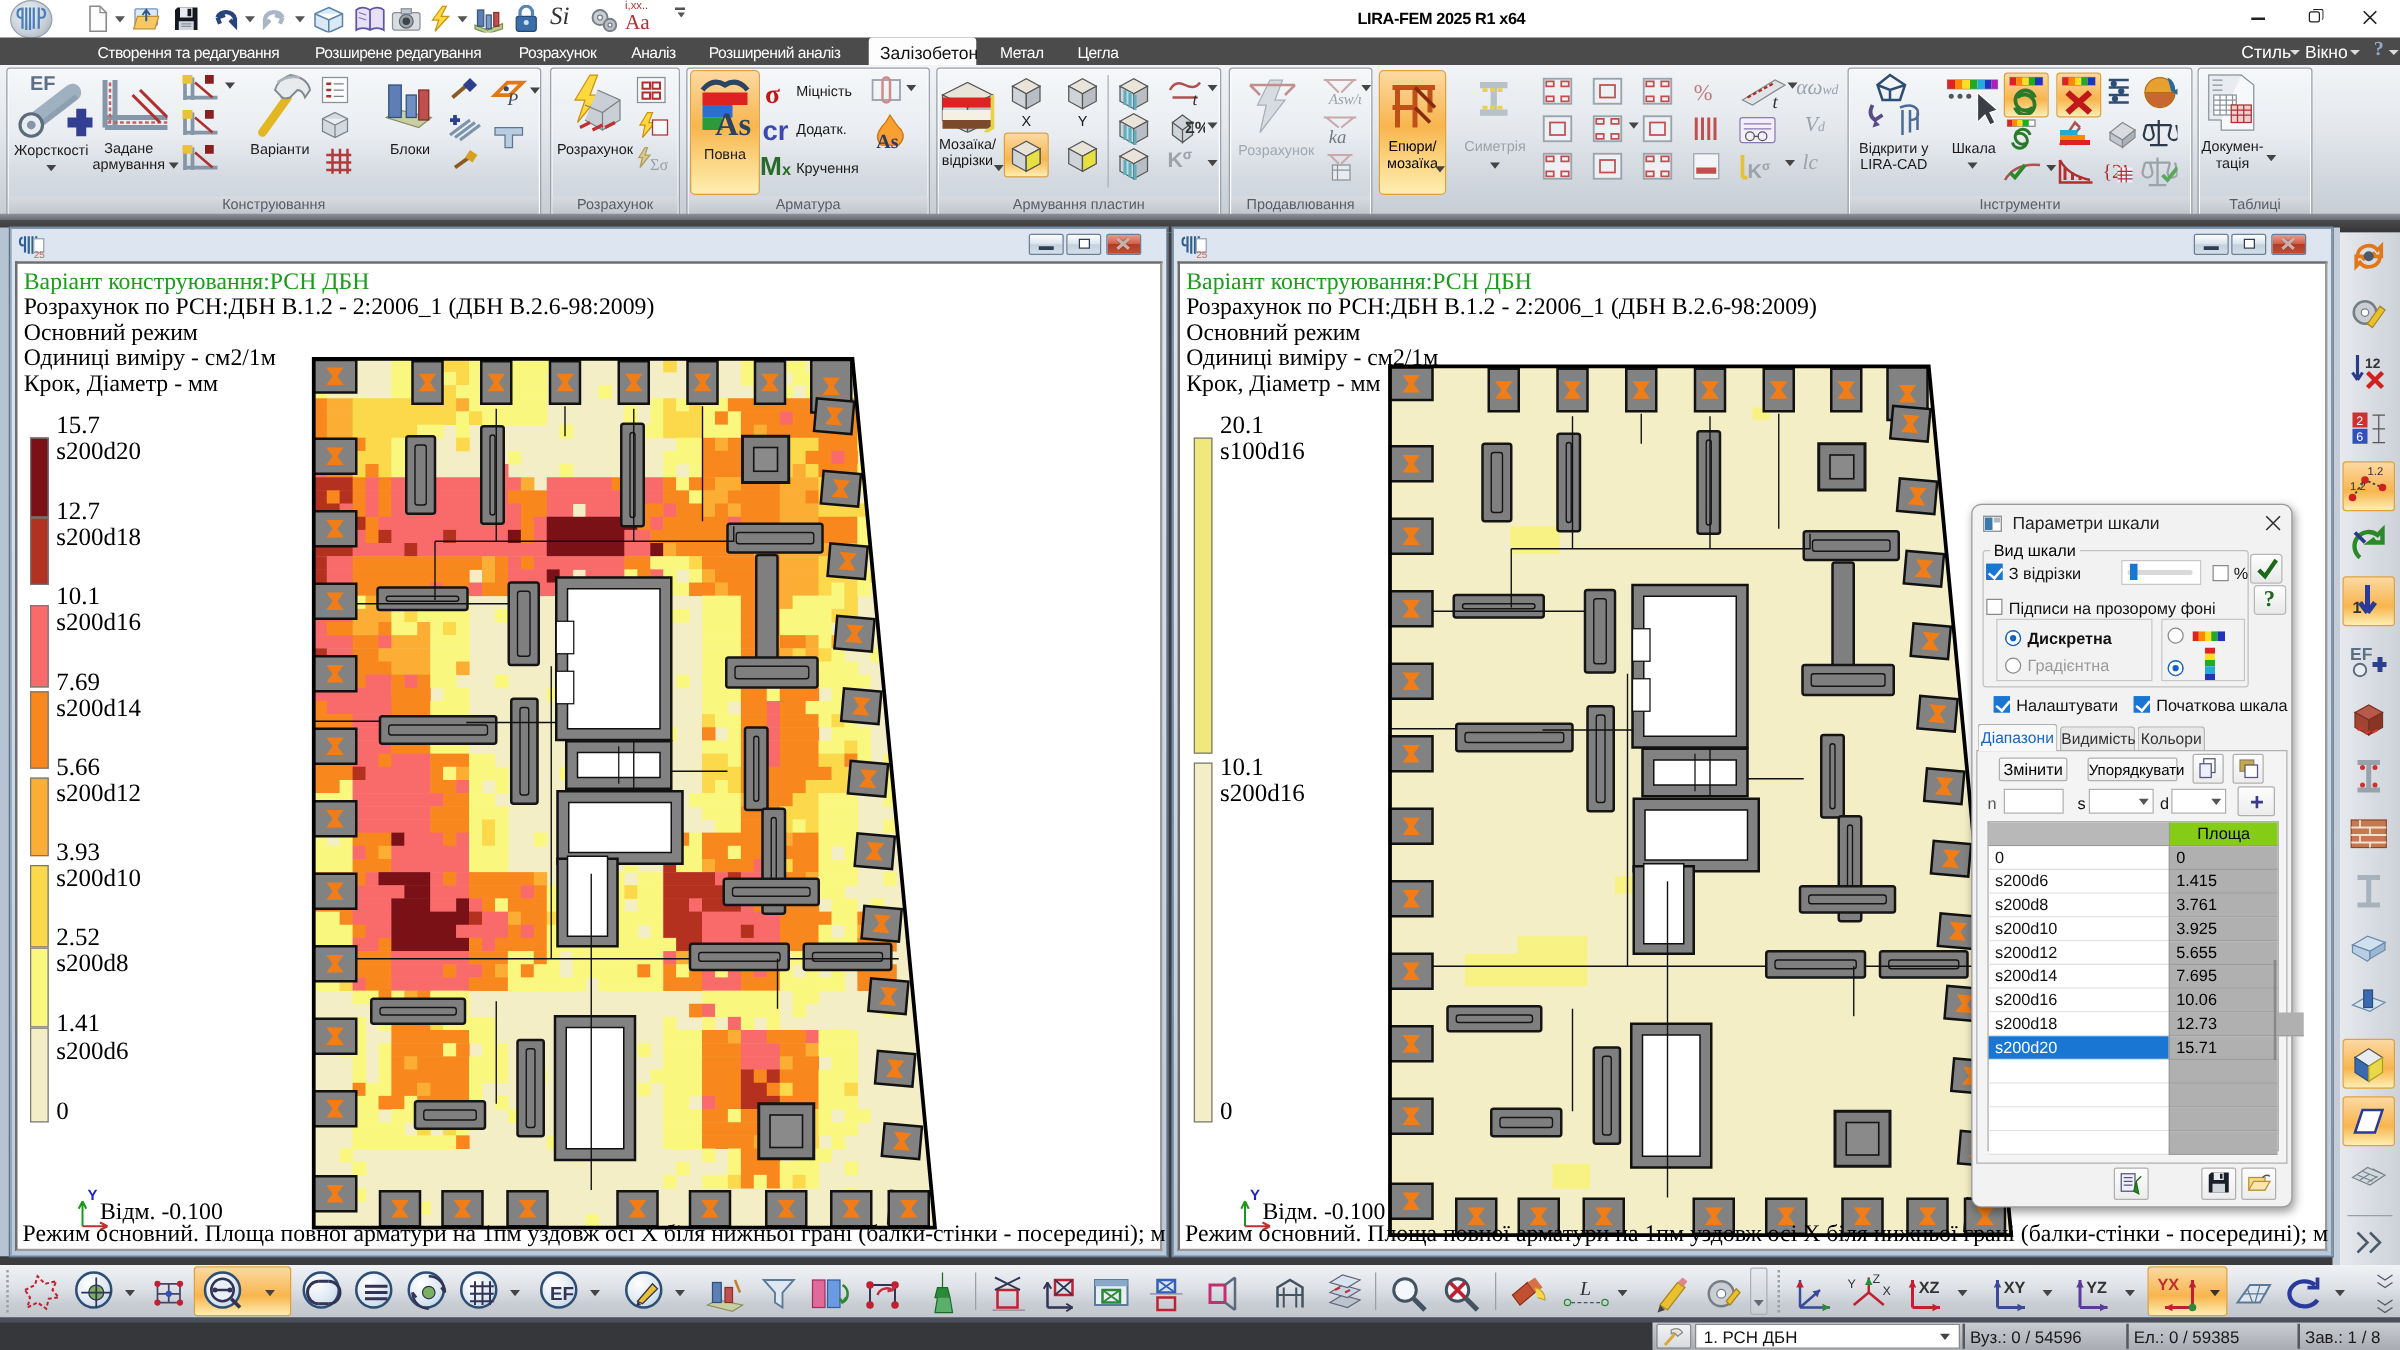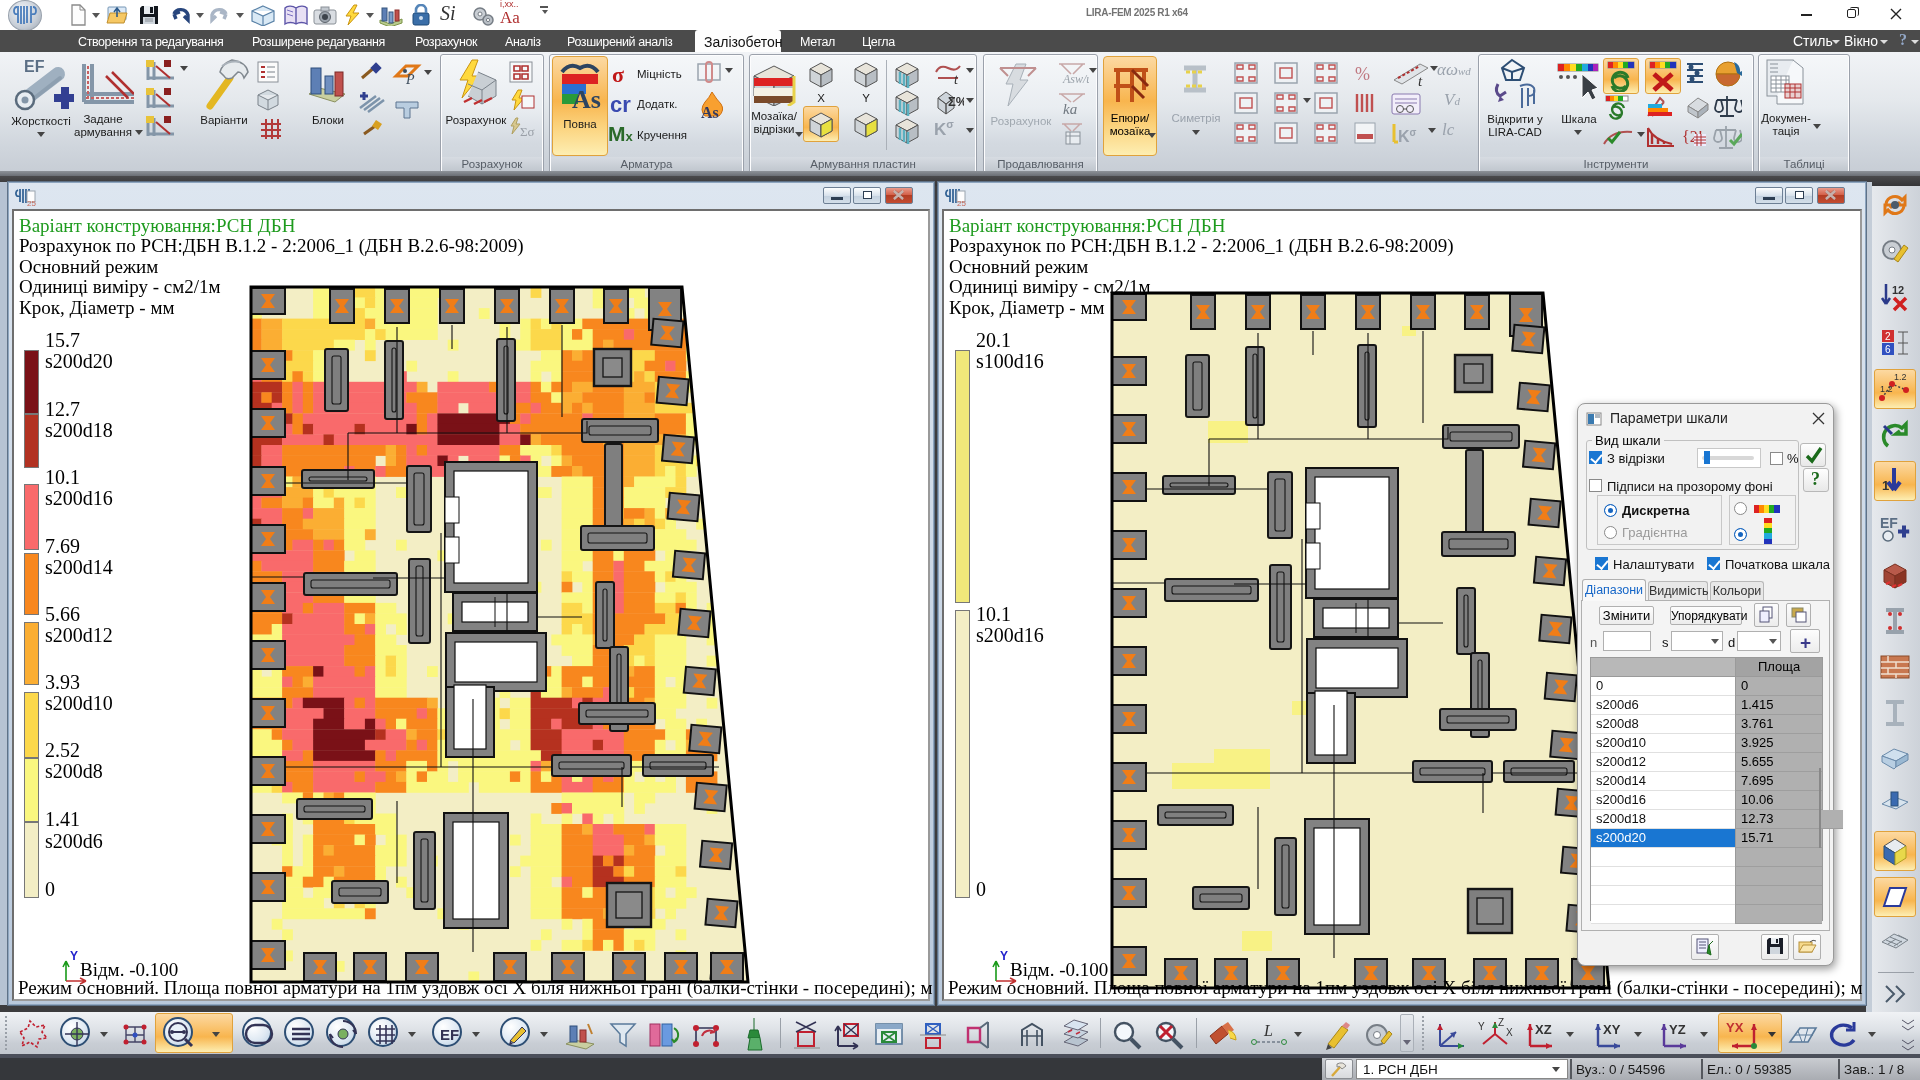--- a/index.html
+++ b/index.html
@@ -87,21 +87,21 @@
 <svg class="a" style="left:470px;top:4px" width="26" height="22" viewBox="0 0 26 22">
       <circle cx="10" cy="10" r="6" fill="#c9ced4" stroke="#767d85" stroke-width="1.5"></circle>
       <circle cx="10" cy="10" r="2" fill="#fff" stroke="#767d85"></circle>
       <circle cx="18" cy="16" r="5" fill="#b9bfc6" stroke="#767d85" stroke-width="1.5"></circle>
       <circle cx="18" cy="16" r="1.6" fill="#fff" stroke="#767d85"></circle>
     </svg>
 <div class="a" style="left:500px;top:0px;font-size:9px;color:#b03030;line-height:9px">i,xx..</div>
 <div class="a" style="left:500px;top:8px;font-size:17px;font-family:'Liberation Serif',serif;color:#b03030">Aa</div>
 <div class="dd" style="left:542px;top:10px;border-top-color:#555;border-left-width:3px;border-right-width:3px;border-top-width:4px"></div>
 <div class="a" style="left:540px;top:6px;width:8px;height:1.5px;background:#555"></div>
-<div class="a" style="left:1086px;top:7px;font-size:10px;font-weight:700;letter-spacing:-0.3px;color:#737373">LIRA-FEM 2025 R1 x64</div>
+<div class="a" style="left:1086px;top:7px;font-size:13px;font-weight:700;letter-spacing:-0.3px;color:#000000">LIRA-FEM 2025 R1 x64</div>
 <div class="a" style="left:1801px;top:14px;width:11px;height:1.6px;background:#222"></div>
 <div class="a" style="left:1847px;top:9px;width:9px;height:9px;border:1.4px solid #222;border-radius:2px"></div>
 <div class="a" style="left:1850px;top:7px;width:9px;height:9px;border-radius:2px;border:1.4px solid #222;border-left:none;border-bottom:none"></div>
 <svg class="a" style="left:1890px;top:8px" width="12" height="12" viewBox="0 0 12 12">
       <path d="M1,1 L11,11 M11,1 L1,11" stroke="#222" stroke-width="1.4"></path>
     </svg>
 </div>
 <div class="a" style="left:0;top:30px;width:1920px;height:22px;background:#4b4b4b">
 <div class="a" style="left:78px;top:5px;color:#fff;font-size:12.5px;letter-spacing:-0.4px">Створення та редагування</div>
 <div class="a" style="left:252px;top:5px;color:#fff;font-size:12.5px;letter-spacing:-0.4px">Розширене редагування</div>
@@ -112,20 +112,23 @@
 <div class="a" style="left:800px;top:5px;color:#fff;font-size:12.5px;letter-spacing:-0.4px">Метал</div>
 <div class="a" style="left:862px;top:5px;color:#fff;font-size:12.5px;letter-spacing:-0.4px">Цегла</div>
 <div class="a" style="left:1793px;top:3px;color:#fff;font-size:14px">Стиль</div>
 <div class="dd" style="left:1832px;top:10px;border-top-color:#ddd;border-top-width:4px"></div>
 <div class="a" style="left:1844px;top:3px;color:#fff;font-size:14px">Вікно</div>
 <div class="dd" style="left:1880px;top:10px;border-top-color:#ddd;border-top-width:4px"></div>
 <div class="a" style="left:1899px;top:1px;color:#93a8c8;font-size:16px;font-weight:700;font-family:'Liberation Serif',serif">?</div>
 <div class="dd" style="left:1911px;top:10px;border-top-color:#ddd;border-top-width:4px"></div>
 </div>
 <div class="a" style="left:0;top:52px;width:1920px;height:124px;background:linear-gradient(#f1f3f6,#e4e8ec 40%,#d0d6dd 75%,#c6ccd4)">
+<div class="group" style="left:5px;width:428px">
+      <div class="glabel">Конструювання</div>
+    </div>
 <div class="group" style="left:440px;width:104px">
       <div class="glabel">Розрахунок</div>
     </div>
 <div class="group" style="left:549px;width:195px">
       <div class="glabel">Арматура</div>
     </div>
 <div class="group" style="left:749px;width:228px">
       <div class="glabel">Армування пластин</div>
     </div>
 <div class="group" style="left:983px;width:115px">
@@ -2027,21 +2030,21 @@
 <div class="dtxt" style="left:84px;top:231px">s</div>
 <div class="a" style="left:93px;top:227px;width:52px;height:20px;background:#fff;border:1px solid #b0b0b0"></div>
 <div class="dd" style="left:133px;top:235px;border-top-color:#555"></div>
 <div class="dtxt" style="left:150px;top:231px">d</div>
 <div class="a" style="left:159px;top:227px;width:44px;height:20px;background:#fff;border:1px solid #b0b0b0"></div>
 <div class="dd" style="left:191px;top:235px;border-top-color:#555"></div>
 <div class="a" style="left:212px;top:225px;width:30px;height:24px;background:linear-gradient(#fdfdfd,#ececec);border:1px solid #b0b0b0;border-radius:2px"></div>
 <div class="a" style="left:222px;top:228px;font-size:19px;color:#3a3a8a;font-weight:700">+</div>
 <div class="a" style="left:12px;top:253px;width:233px;height:264px;border:1px solid #9a9a9a;background:#fff">
 <div class="a" style="left:0;top:0;width:144px;height:19px;background:#b8b8b8;border-bottom:1px solid #9a9a9a"></div>
-<div class="a" style="left:144px;top:0;width:87px;height:19px;background:#a3a3a3;border-left:1px solid #9a9a9a;border-bottom:1px solid #9a9a9a;font-size:13px;text-align:center;line-height:18px">Площа</div>
+<div class="a" style="left:144px;top:0;width:87px;height:19px;background:#84cc16;border-left:1px solid #9a9a9a;border-bottom:1px solid #9a9a9a;font-size:13px;text-align:center;line-height:18px">Площа</div>
 <div class="a" style="left:0;top:19px;width:144px;height:19px;background:#fff;border-bottom:1px solid #e0e0e0;font-size:13px;color:#111;padding-left:5px;line-height:18px">0</div>
 <div class="a" style="left:144px;top:19px;width:87px;height:19px;background:#b0b0b0;border-left:1px solid #9a9a9a;border-bottom:1px solid #9e9e9e;font-size:13px;padding-left:5px;line-height:18px">0</div>
 <div class="a" style="left:0;top:38px;width:144px;height:19px;background:#fff;border-bottom:1px solid #e0e0e0;font-size:13px;color:#111;padding-left:5px;line-height:18px">s200d6</div>
 <div class="a" style="left:144px;top:38px;width:87px;height:19px;background:#b0b0b0;border-left:1px solid #9a9a9a;border-bottom:1px solid #9e9e9e;font-size:13px;padding-left:5px;line-height:18px">1.415</div>
 <div class="a" style="left:0;top:57px;width:144px;height:19px;background:#fff;border-bottom:1px solid #e0e0e0;font-size:13px;color:#111;padding-left:5px;line-height:18px">s200d8</div>
 <div class="a" style="left:144px;top:57px;width:87px;height:19px;background:#b0b0b0;border-left:1px solid #9a9a9a;border-bottom:1px solid #9e9e9e;font-size:13px;padding-left:5px;line-height:18px">3.761</div>
 <div class="a" style="left:0;top:76px;width:144px;height:19px;background:#fff;border-bottom:1px solid #e0e0e0;font-size:13px;color:#111;padding-left:5px;line-height:18px">s200d10</div>
 <div class="a" style="left:144px;top:76px;width:87px;height:19px;background:#b0b0b0;border-left:1px solid #9a9a9a;border-bottom:1px solid #9e9e9e;font-size:13px;padding-left:5px;line-height:18px">3.925</div>
 <div class="a" style="left:0;top:95px;width:144px;height:19px;background:#fff;border-bottom:1px solid #e0e0e0;font-size:13px;color:#111;padding-left:5px;line-height:18px">s200d12</div>
 <div class="a" style="left:144px;top:95px;width:87px;height:19px;background:#b0b0b0;border-left:1px solid #9a9a9a;border-bottom:1px solid #9e9e9e;font-size:13px;padding-left:5px;line-height:18px">5.655</div>

